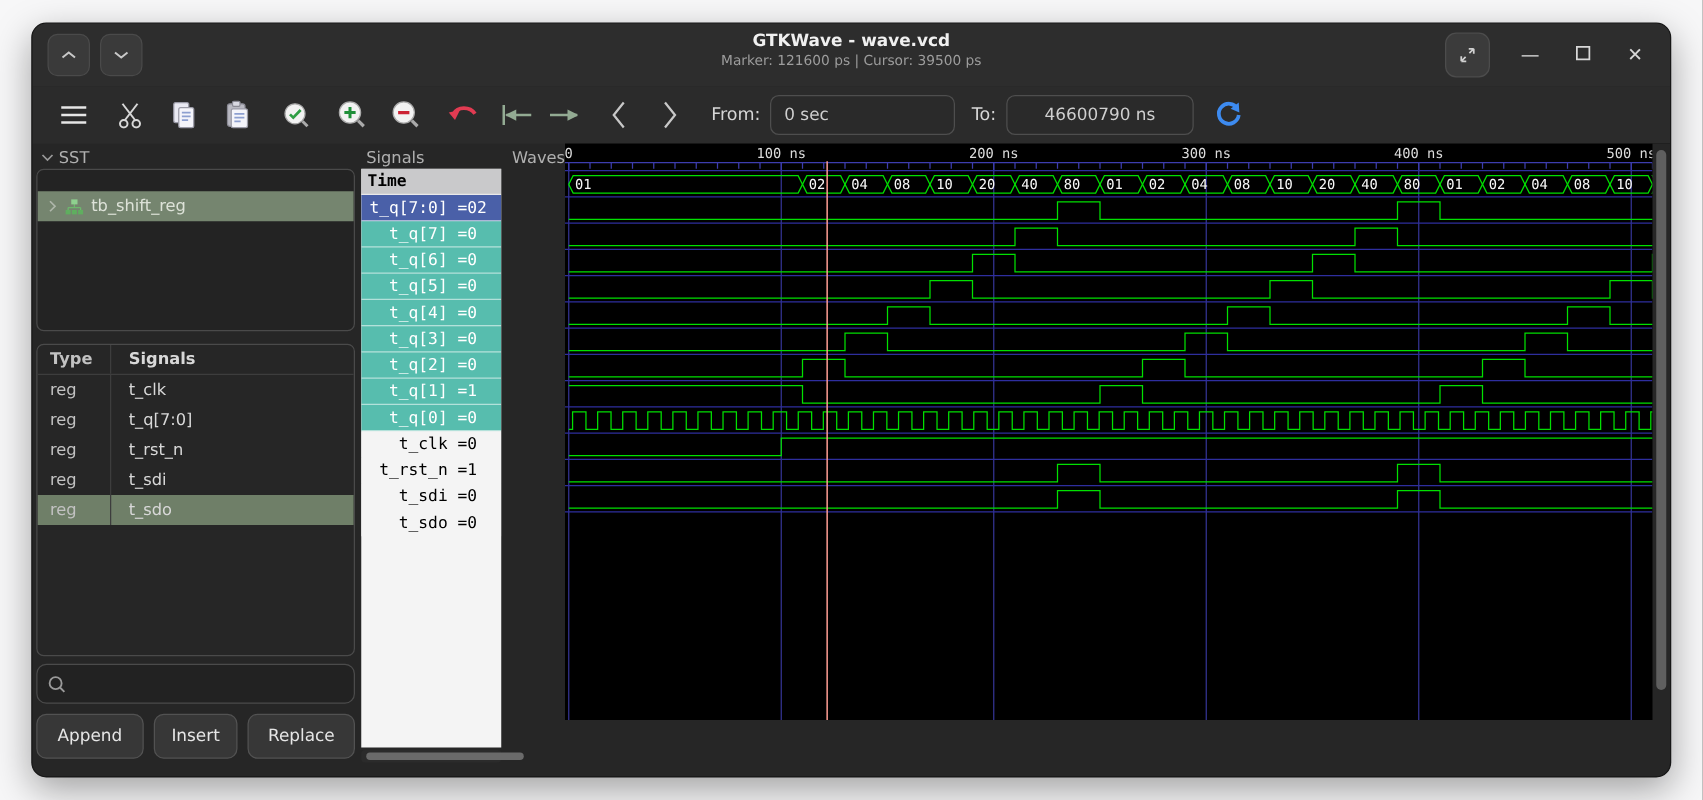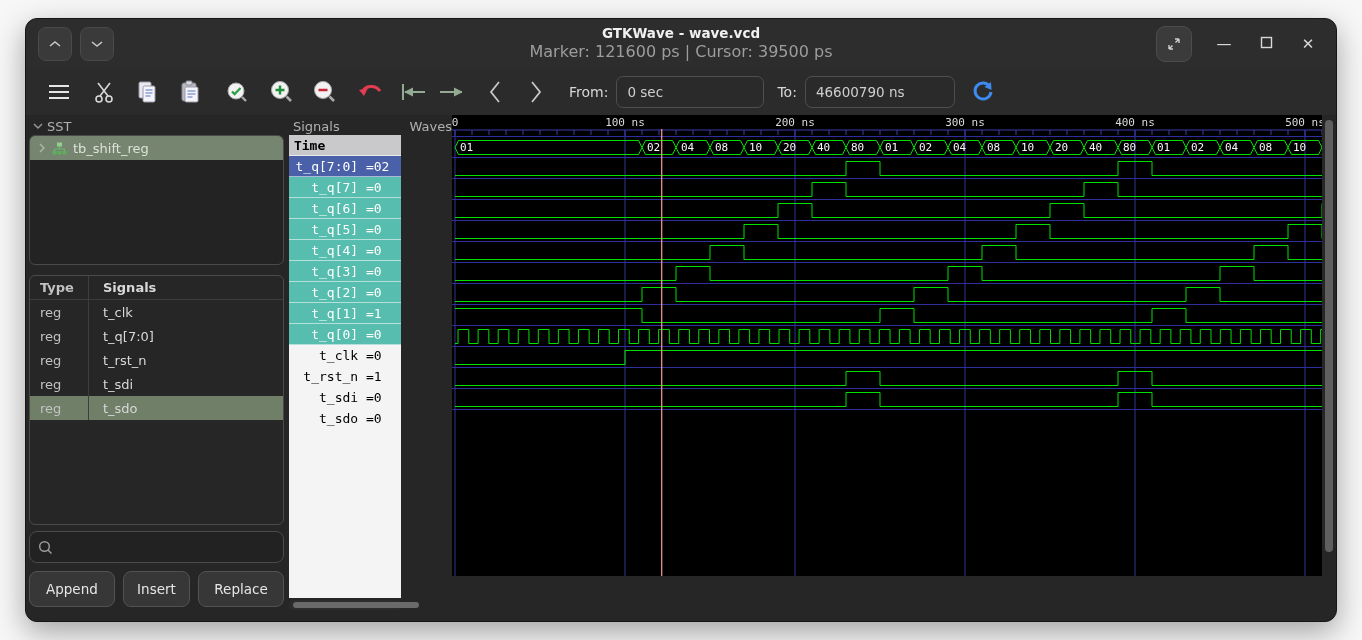--- a/index.html
+++ b/index.html
@@ -8,42 +8,42 @@
   .window { position:absolute; left:25px; top:18px; width:1312px; height:604px;
             background:#262626; border:1px solid #161616; border-radius:12px;
             overflow:hidden; box-shadow:0 10px 30px rgba(0,0,0,.35); }
   
   .titlebar { height:50px; background:#2d2d2d; display:flex; align-items:center; position:relative; }
   .navbtns { display:flex; gap:8px; margin-left:12px; }
   .navbtn { width:34px; height:34px; border-radius:8px; background:#3a3a3a; border:1px solid #4a4a4a;
             display:flex; align-items:center; justify-content:center; }
   .titlewrap { position:absolute; left:0; right:0; top:6px; text-align:center; pointer-events:none; }
   .title { color:#f0f0f0; font-weight:bold; font-size:13.5px; }
-  .subtitle { color:#9d9d9d; font-size:16px; margin-top:1px; }
+  .subtitle { color:#9d9d9d; font-size:11px; margin-top:1px; }
   .wincontrols { margin-left:auto; display:flex; align-items:center; gap:22px; margin-right:18px; z-index:2; }
   .expandbtn { width:36px; height:36px; border-radius:9px; background:#3b3b3b; border:1px solid #4c4c4c;
                display:flex; align-items:center; justify-content:center; }
   .wc { color:#d8d8d8; font-size:15px; width:20px; text-align:center; }
   
   .toolbar { height:46px; background:#2b2b2b; display:flex; align-items:center; padding-left:14px; }
   .tb { width:24px; height:24px; display:flex; align-items:center; justify-content:center; margin:0 7px; }
   .tb svg { display:block; }
   .tlabel { color:#d6d6d6; font-size:14px; margin:0 8px 0 14px; }
   .tinput { width:148px; height:32px; background:#2a2a2a; border:1px solid #4e4e4e; border-radius:7px;
             color:#cfcfcf; font-size:13.5px; padding:0 10px; outline:none; font-family:"DejaVu Sans",sans-serif; }
   
   .content { display:flex; height:508px; }
   .left { width:313px; margin-left:3px; display:flex; flex-direction:column; }
   .mid { width:137px; margin-left:5px; display:flex; flex-direction:column; }
   .wavescol { flex:1; margin-left:5px; display:flex; flex-direction:row; }
   .paneltitle { height:20px; color:#b0b0b0; font-size:13px; padding:2px 0 0 4px; display:flex; align-items:center; gap:4px; }
   
   .treebox { height:130px; background:#232323; border:1px solid #4a4a4a; border-radius:6px; overflow:hidden; }
   .treerow { height:24px; display:flex; align-items:center; gap:6px; padding-left:8px;
-             background:#75856f; color:#dde2d8; font-size:13px; }
+             background:#75856f; color:#dde2d8; font-size:13px;margin-top:17px; }
   .tablebox { height:250px; background:#262626; border:1px solid #4a4a4a; border-radius:6px;
               margin-top:10px; overflow:hidden; font-size:13px; }
   .trow { display:grid; grid-template-columns:58px 1fr; height:24px; align-items:center; }
   .trow .c2 { border-left:1px solid #3d3d3d; padding-left:14px; height:100%; display:flex; align-items:center; }
   .trow .c1 { padding-left:10px; }
   .thead { color:#a8a8a8; font-weight:bold; border-bottom:1px solid #3d3d3d; }
   .trow.sel { background:#6f7f68; }
   .trow .c1 { color:#c2c2c2; } .trow .c2 { color:#d8d8d8; }
   .searchbox { margin-top:6px; height:32px; background:#222; border:1px solid #4b4b4b; border-radius:8px;
                display:flex; align-items:center; padding:0 8px; gap:6px; }
@@ -209,21 +209,21 @@
         </svg>
     </div>
     <div class="tb" style="margin-left:10px">
       <svg width="14" height="24">
           <polyline points="3,2 11,12 3,22" fill="none" stroke="#c8c8c8" stroke-width="1.8"></polyline>
         </svg>
     </div>
     <span class="tlabel">From:</span>
     <input class="tinput" value="0 sec" style="">
     <span class="tlabel" style="margin-left:13px">To:</span>
-    <input class="tinput" style="width: 150px;" value="46600790 ns">
+    <input class="tinput" style="width: 150px; text-align: center;" value="46600790 ns">
     <div class="tb" style="margin-left:16px">
       <svg width="22" height="22">
         <path d="M18 6 A8 8 0 1 0 19 11" fill="none" stroke="#3d8bf0" stroke-width="3"></path>
         <polygon points="19,1 19.5,9 12.5,6" fill="#3d8bf0"></polygon>
       </svg>
     </div>
   </div>
 
   <div class="content">
 

